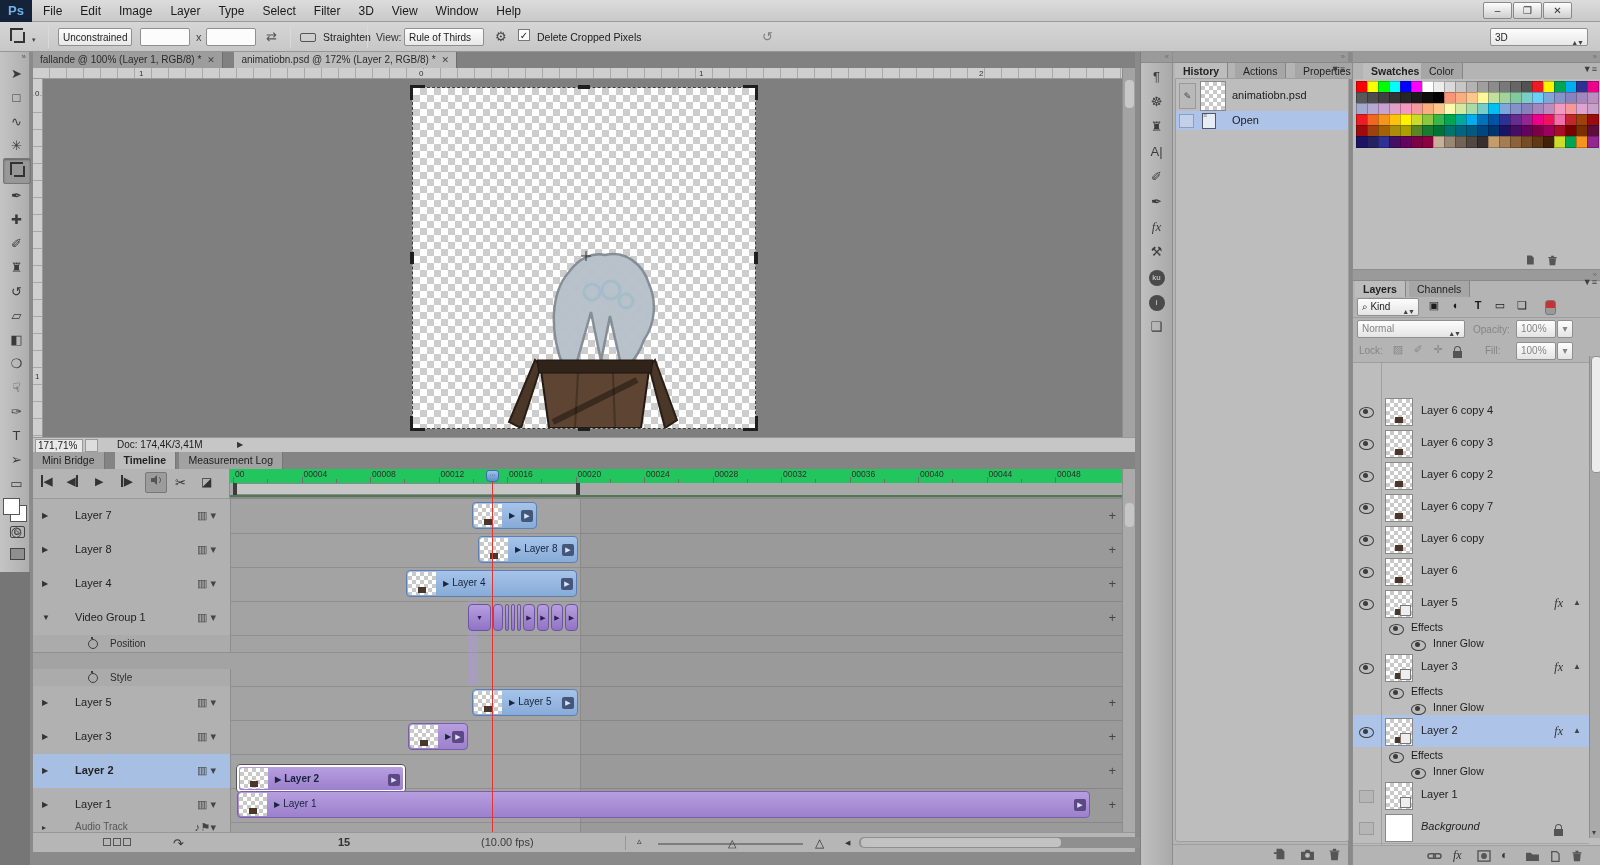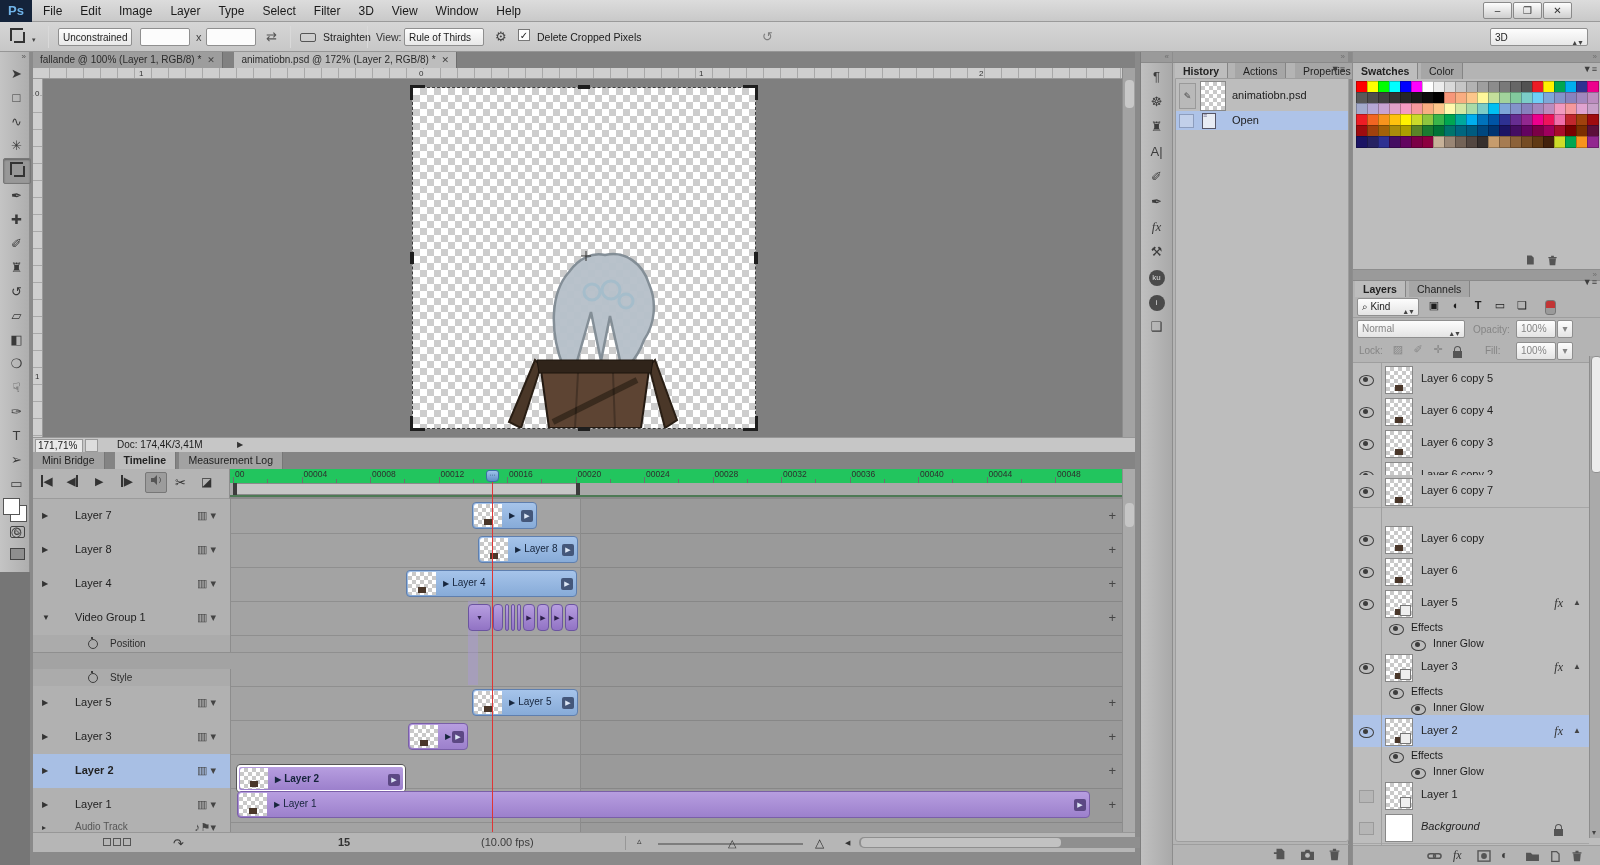--- a/index.html
+++ b/index.html
@@ -529,21 +529,21 @@
           </svg></span>
       <span style="position:absolute;right:8px;top:2px;"><svg width="13" height="13" viewBox="0 0 16 16">
             <path class="sicon" d="M3 5h10l-1 10H4zM2 3h12v1.6H2zM6 1h4v2H6z"></path>
           </svg></span>
     </div>
   </div>
 
   <div class="abs" id="rightcol">
     <div class="pgroup-top">»</div>
     <div style="position:relative;height:16px;" id="swatch-tabs">
-        <div class="ptab active" style="left: 0;">Swatches</div>
+        <div class="ptab active" style="left: 10px;">Swatches</div>
         <div class="ptab" style="left: 68px;">Color</div>
       </div>
     <div class="pmenu" style="top:12px;">▼≡</div>
     <div style="position:relative;height:190px;background:#bdbdbd;border-bottom:1px solid #8d8d8d;">
       <div id="swatch-grid" style="position:absolute;left:3px;top:2px;">
           <div style="position: absolute; left: 0px; top: 0px; width: 10px; height: 10px; background: rgb(255, 0, 0); border: 1px solid rgba(0, 0, 0, 0.25);"></div>
           <div style="position: absolute; left: 11px; top: 0px; width: 10px; height: 10px; background: rgb(255, 255, 0); border: 1px solid rgba(0, 0, 0, 0.25);"></div>
           <div style="position: absolute; left: 22px; top: 0px; width: 10px; height: 10px; background: rgb(0, 255, 0); border: 1px solid rgba(0, 0, 0, 0.25);"></div>
           <div style="position: absolute; left: 33px; top: 0px; width: 10px; height: 10px; background: rgb(0, 255, 255); border: 1px solid rgba(0, 0, 0, 0.25);"></div>
           <div style="position: absolute; left: 44px; top: 0px; width: 10px; height: 10px; background: rgb(0, 0, 255); border: 1px solid rgba(0, 0, 0, 0.25);"></div>
@@ -712,27 +712,20 @@
       <span class="micon dim" style="left:36px;top:3px;">▨</span>
       <span class="micon dim" style="left:56px;top:3px;">✐</span>
       <span class="micon dim" style="left:76px;top:3px;">✛</span>
       <span style="position:absolute;left:100px;top:5px;"><span class="padlock"></span></span>
       <span class="dim" style="position:absolute;left:132px;top:5px;font-size:10px;">Fill:</span>
       <span class="selbox dim" style="left:163px;top:2px;width:40px;">100%</span>
       <span class="selbox dim" style="left:204px;top:2px;width:16px;text-align:center;">▾</span>
     </div>
 
     <div id="layer-list" style="position:relative;height:482px;background:#bdbdbd;overflow:hidden;">
-        <div class="lrow" style="top: 0px; height: 32px;">
-          <div style="position: absolute; left: 6px; top: 10px;"><span class="eye"></span></div>
-          <div class="lthumb checker">
-            <div class="cthumb-x" style="position: absolute; bottom: 2px; left: 9px; width: 8px; height: 6px; background: rgb(74, 55, 42);"></div>
-          </div>
-          <div class="lname">Layer 6 copy 5</div>
-        </div>
         <div class="lrow" style="top: 32px; height: 32px;">
           <div style="position: absolute; left: 6px; top: 10px;"><span class="eye"></span></div>
           <div class="lthumb checker">
             <div class="cthumb-x" style="position: absolute; bottom: 2px; left: 9px; width: 8px; height: 6px; background: rgb(74, 55, 42);"></div>
           </div>
           <div class="lname">Layer 6 copy 4</div>
         </div>
         <div class="lrow" style="top: 64px; height: 32px;">
           <div style="position: absolute; left: 6px; top: 10px;"><span class="eye"></span></div>
           <div class="lthumb checker">
@@ -740,21 +733,21 @@
           </div>
           <div class="lname">Layer 6 copy 3</div>
         </div>
         <div class="lrow" style="top: 96px; height: 32px;">
           <div style="position: absolute; left: 6px; top: 10px;"><span class="eye"></span></div>
           <div class="lthumb checker">
             <div class="cthumb-x" style="position: absolute; bottom: 2px; left: 9px; width: 8px; height: 6px; background: rgb(74, 55, 42);"></div>
           </div>
           <div class="lname">Layer 6 copy 2</div>
         </div>
-        <div class="lrow" style="top: 112px; height: 32px;">
+        <div class="lrow" style="top: 128px; height: 32px;">
           <div style="position: absolute; left: 6px; top: 10px;"><span class="eye"></span></div>
           <div class="lthumb checker">
             <div class="cthumb-x" style="position: absolute; bottom: 2px; left: 9px; width: 8px; height: 6px; background: rgb(74, 55, 42);"></div>
           </div>
           <div class="lname">Layer 6 copy 7</div>
         </div>
         <div class="lrow" style="top: 160px; height: 32px;">
           <div style="position: absolute; left: 6px; top: 10px;"><span class="eye"></span></div>
           <div class="lthumb checker">
             <div class="cthumb-x" style="position: absolute; bottom: 2px; left: 9px; width: 8px; height: 6px; background: rgb(74, 55, 42);"></div>

